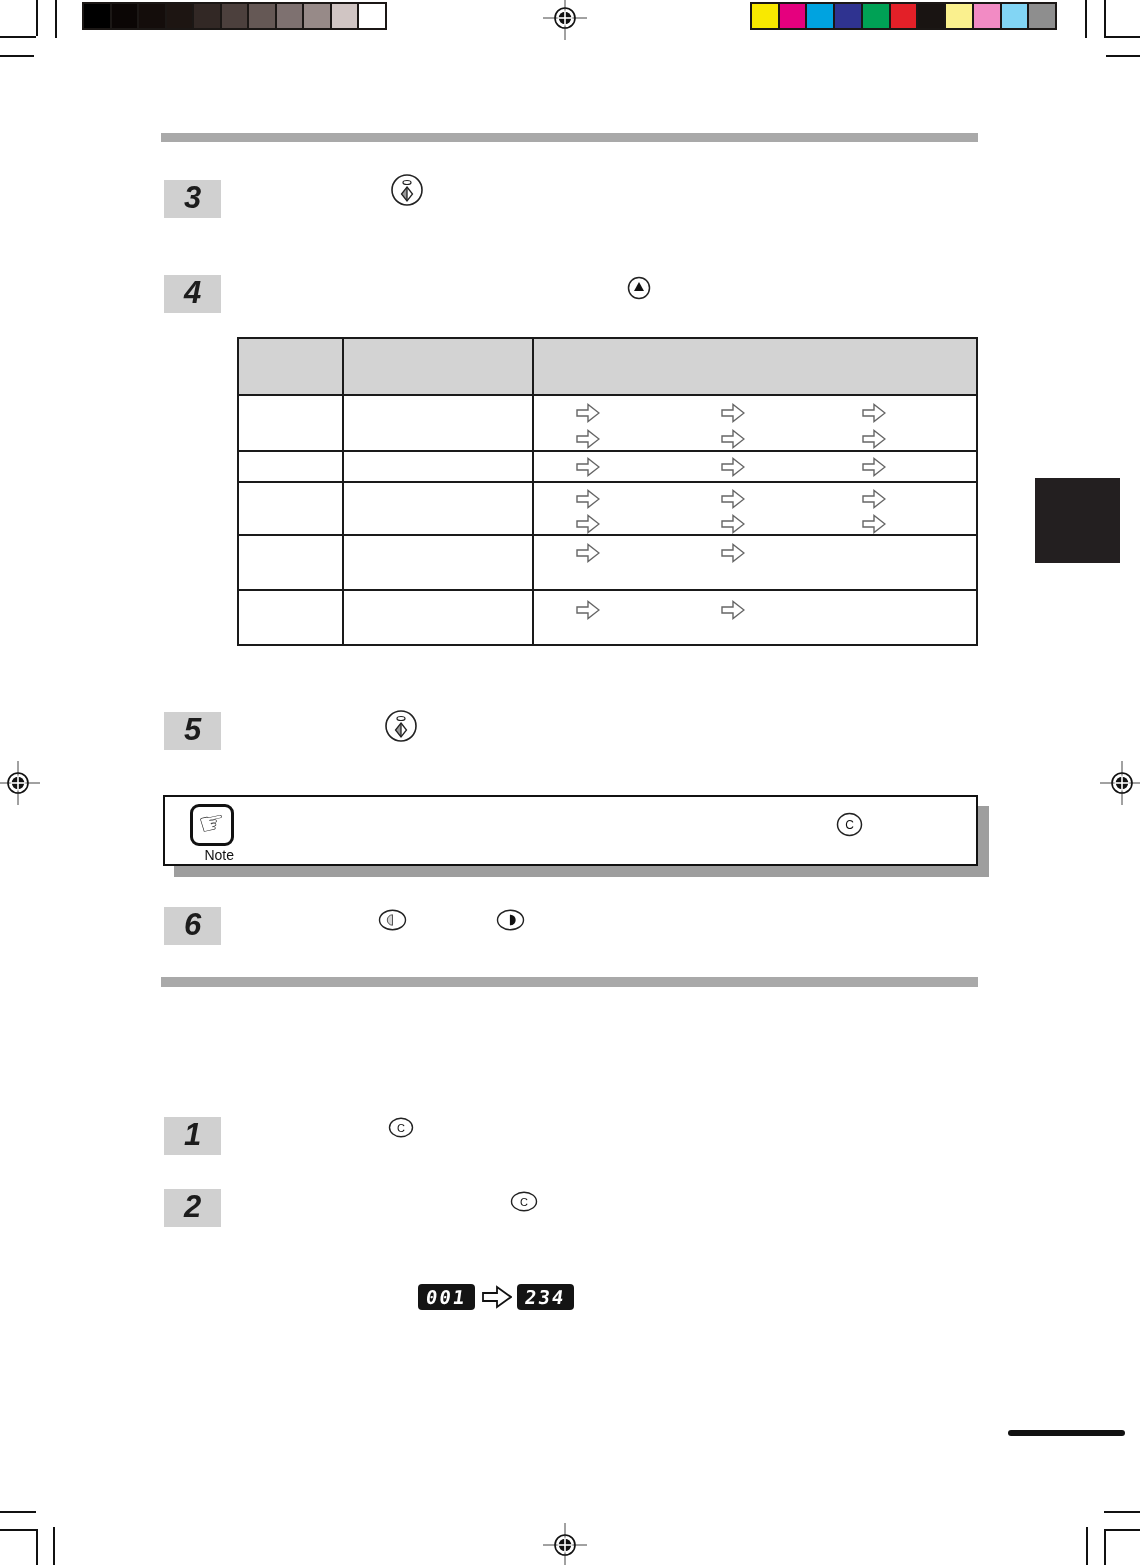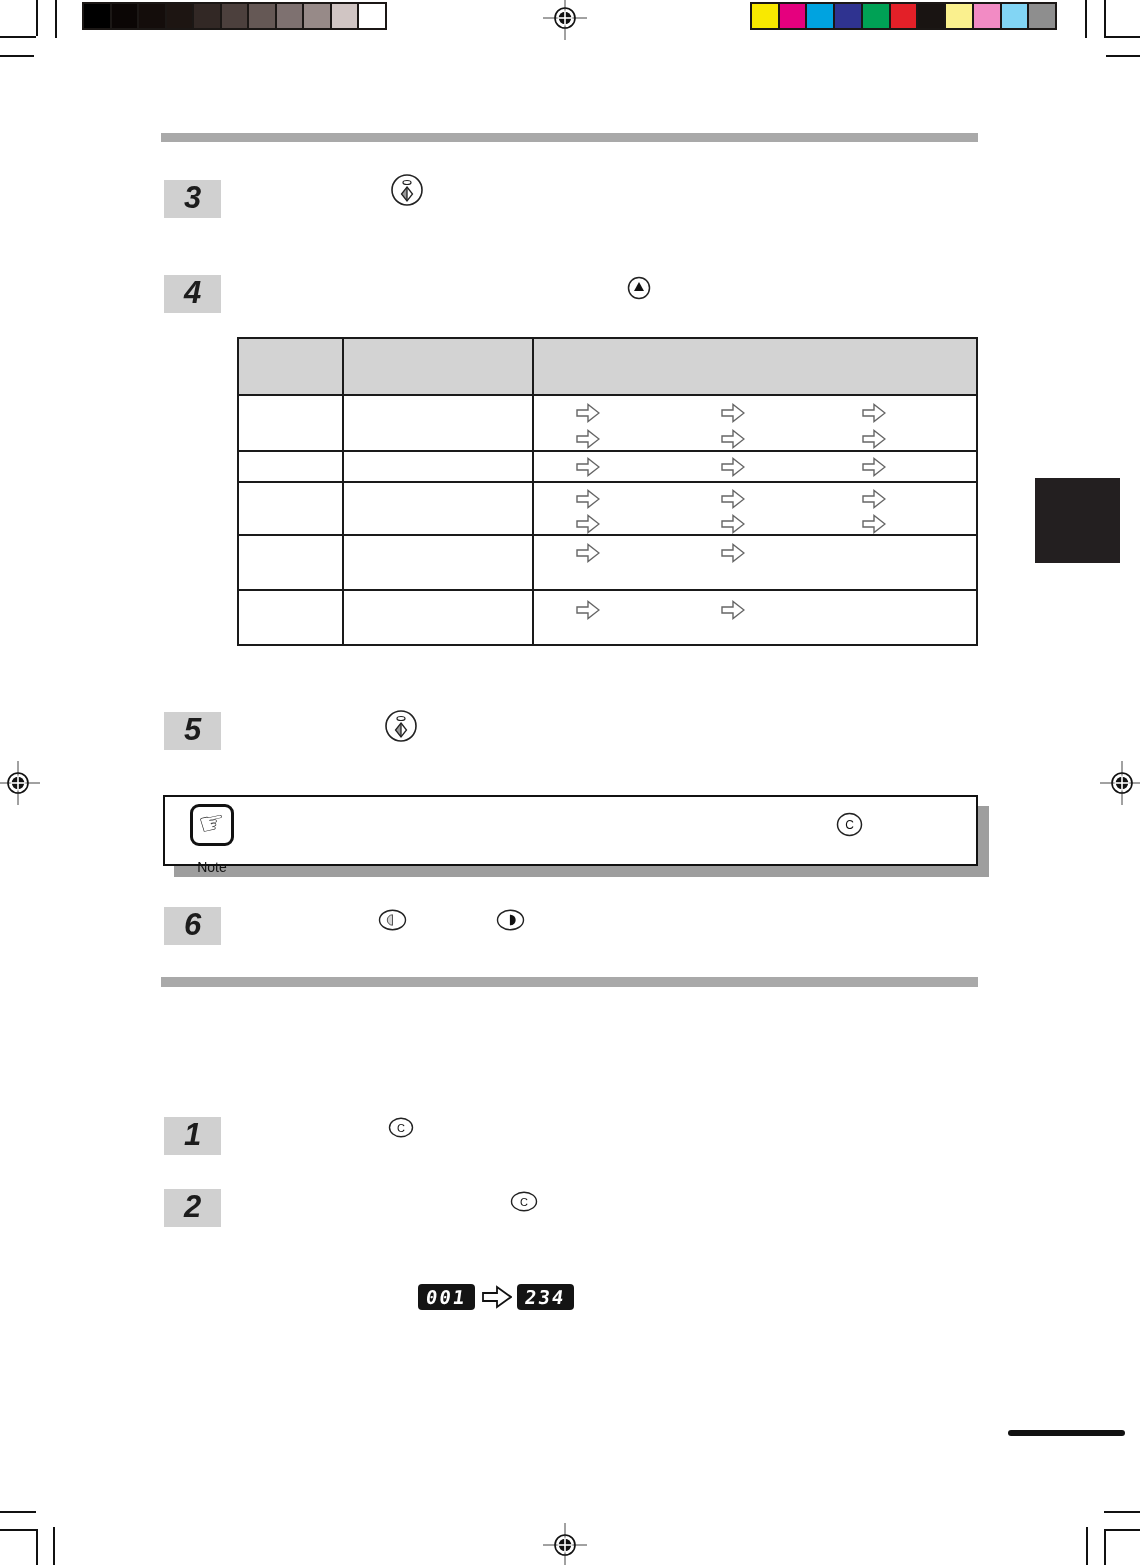--- a/index.html
+++ b/index.html
@@ -32,21 +32,21 @@
   .optTable .row:last-child{border-bottom:none;}
   .arrow-sm{position:absolute;width:24px;height:20px;}
 
   
   .notebox{position:absolute;left:163px;top:795px;width:815px;height:71px;background:#fff;
            border:2px solid #111;box-sizing:border-box;box-shadow:11px 11px 0 var(--shadow,#9e9e9e);}
   .handbox{position:absolute;left:25px;top:7px;width:44px;height:42px;border:3px solid #111;
            border-radius:9px;box-sizing:border-box;display:flex;align-items:center;justify-content:center;
            background:#fff;}
   .handbox span{font-size:30px;line-height:1;color:#111;transform:rotate(-12deg) translateY(-2px);}
-  .notelabel{position:absolute;left:25px;top:62px;width:44px;text-align:center;
+  .notelabel{position:absolute;left:25px;top:50px;width:44px;text-align:right;
              font-size:14px;color:#111;}
 
   
   .chaptab{position:absolute;left:1035px;top:478px;width:85px;height:85px;background:var(--tab_black,#231f20);}
   .footline{position:absolute;left:1008px;top:1430px;width:117px;height:6px;border-radius:3px;background:#111;}
 
   
   .segbox{position:absolute;top:1284px;width:57px;height:26px;background:var(--display_bg,#141414);
           border-radius:4px;display:flex;align-items:center;justify-content:center;}
   .segbox span{font-family:"DejaVu Sans Mono",monospace;font-weight:bold;font-size:19px;

